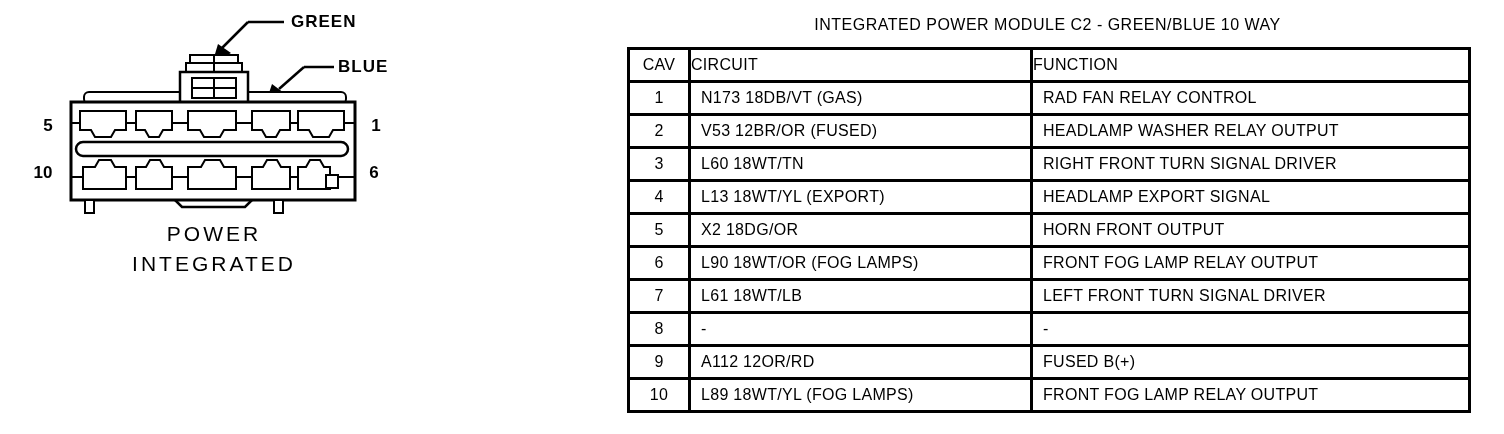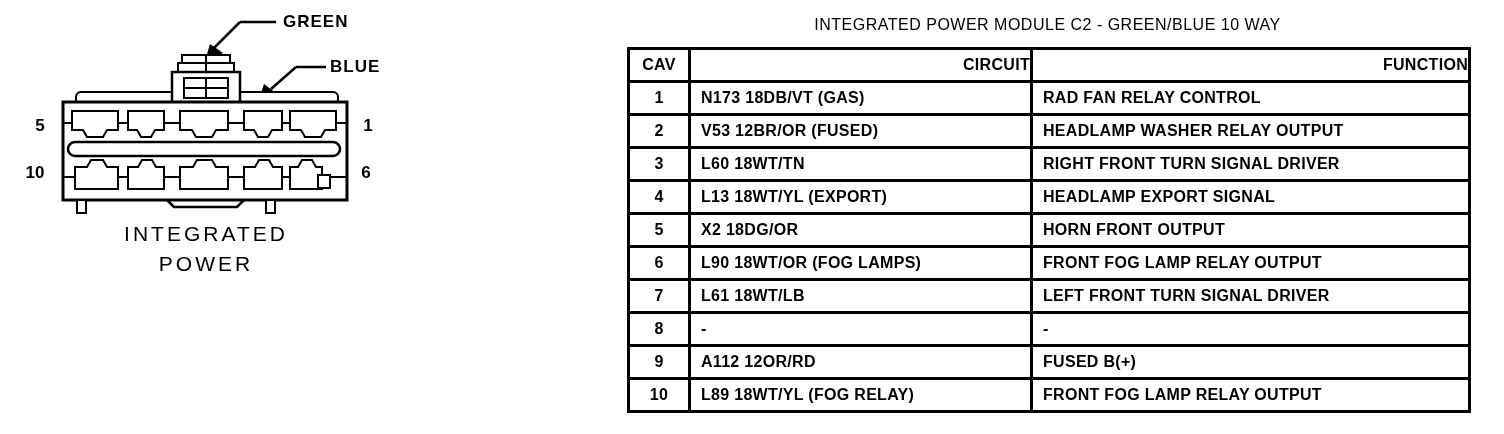--- a/index.html
+++ b/index.html
@@ -13,21 +13,21 @@
     height: 434px;
     background: #ffffff;
     font-family: "Liberation Sans", sans-serif;
     color: #000000;
     overflow: hidden;
   }
 
   
   .figure {
     position: absolute;
-    left: 0;
+    left: 8px;
     top: 0;
     width: 430px;
     height: 434px;
   }
   .figure svg {
     position: absolute;
     left: 0;
     top: 0;
   }
   .callout {
@@ -79,33 +79,33 @@
     font-weight: bold;
     letter-spacing: 0.3px;
   }
   table.pinout th,
   table.pinout td {
     border: 3px solid #000000;
     height: 30px;
     padding: 0 0 0 10px;
     text-align: left;
     vertical-align: middle;
-    font-weight: bold;
+    font-weight: normal;
     white-space: nowrap;
     overflow: hidden;
   }
   table.pinout col.c-cav      { width: 61px;  }
   table.pinout col.c-circuit  { width: 342px; }
   table.pinout col.c-function { width: 438px; }
   table.pinout th.cav, table.pinout td.cav {
     text-align: center;
     padding: 0;
   }
   table.pinout th.circuit, table.pinout th.function {
-    text-align: right;
+    text-align: left;
     padding: 0;
   }
 </style>
 </head>
 <body>
 
 <div class="canvas">
 
   <div class="figure">
 
@@ -163,22 +163,22 @@
 
     <div class="callout" style="left:283px; top:12px;">GREEN</div>
     <div class="callout" style="left:330px; top:57px;">BLUE</div>
 
     <div class="pin-num" style="left:27px; top:116px;">5</div>
     <div class="pin-num" style="left:355px; top:116px;">1</div>
     <div class="pin-num" style="left:22px; top:163px;">10</div>
     <div class="pin-num" style="left:353px; top:163px;">6</div>
 
     <div class="caption">
+      <div>POWER</div>
       <div>INTEGRATED</div>
-      <div>POWER</div>
     </div>
   </div>
 
   <div class="table-title">INTEGRATED POWER MODULE C2 - GREEN/BLUE 10 WAY</div>
 
   <table class="pinout">
     <colgroup>
         <col class="c-cav">
         <col class="c-circuit">
         <col class="c-function">
@@ -231,19 +231,19 @@
         <td>-</td>
         <td>-</td>
       </tr>
       <tr>
         <td class="cav">9</td>
         <td>A112 12OR/RD</td>
         <td>FUSED B(+)</td>
       </tr>
       <tr>
         <td class="cav">10</td>
-        <td>L89 18WT/YL (FOG RELAY)</td>
+        <td>L89 18WT/YL (FOG LAMPS)</td>
         <td>FRONT FOG LAMP RELAY OUTPUT</td>
       </tr>
     </tbody>
   </table>
 
 </div>
 
 </body></html>

